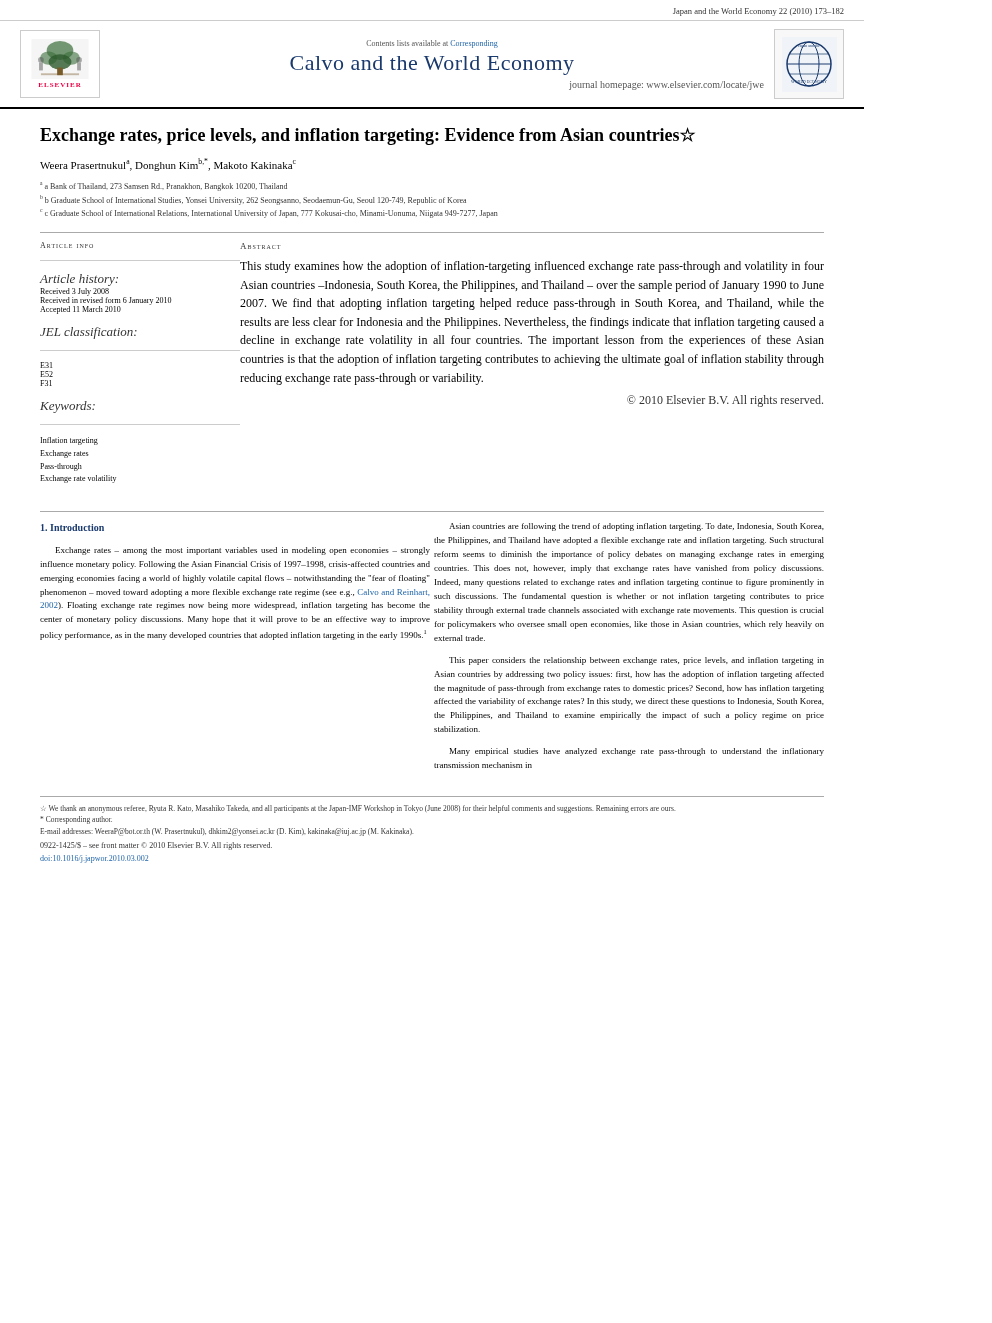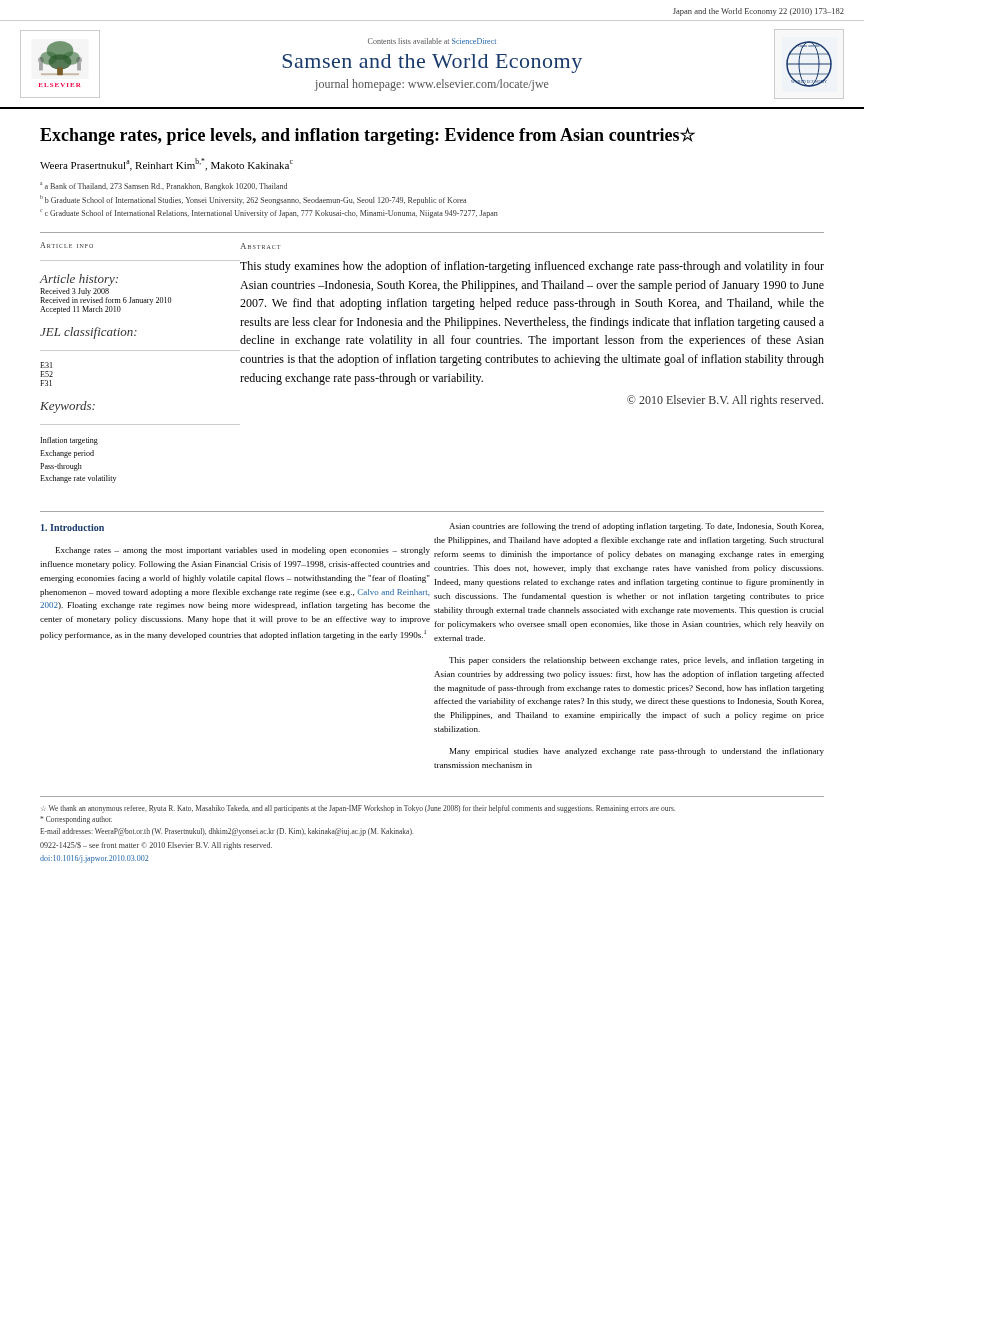--- a/index.html
+++ b/index.html
@@ -67,22 +67,23 @@
       text-decoration: none;
     }
     .journal-main-title {
       font-size: 22px;
       font-weight: normal;
       color: #1a3a6e;
       letter-spacing: 0.5px;
       margin-bottom: 3px;
     }
     .journal-homepage {
-      font-size: 12px;
+      font-size: 10px;
       color: #555;
+      text-align: right;
     }
     .journal-logo-right {
       width: 80px;
       flex-shrink: 0;
       display: flex;
       justify-content: flex-end;
     }
     .journal-logo-box {
       width: 70px;
       height: 70px;
@@ -269,23 +270,23 @@
           <circle cx="50" cy="22" r="3" fill="#555" opacity="0.5"></circle>
           <rect x="48" y="25" width="4" height="8" fill="#555" opacity="0.5"></rect>
         </svg>
         <div class="elsevier-text">ELSEVIER</div>
       </div>
     </div>
 
     <div class="journal-title-area">
       <div class="sciencedirect-line">
         <span>Contents lists available at</span>
-        <a class="sciencedirect-link">ScienceDirect</a>
-      </div>
-      <div class="journal-main-title">Samsen and the World Economy</div>
+        <a class="sciencedirect-link">Corresponding</a>
+      </div>
+      <div class="journal-main-title">Calvo and the World Economy</div>
       <div class="journal-homepage">journal homepage: www.elsevier.com/locate/jwe</div>
     </div>
 
     <div class="journal-logo-right">
       <div class="journal-logo-box">
         <svg width="55" height="55" viewBox="0 0 55 55" xmlns="http://www.w3.org/2000/svg">
           <rect width="55" height="55" fill="#f0f4f8"></rect>
 
           <circle cx="27" cy="27" r="22" fill="none" stroke="#1a3a6e" stroke-width="1.5"></circle>
           <ellipse cx="27" cy="27" rx="10" ry="22" fill="none" stroke="#1a3a6e" stroke-width="1"></ellipse>
@@ -299,21 +300,21 @@
       </div>
     </div>
   </div>
 
   <div class="main-content">
 
     <div class="article-title">Exchange rates, price levels, and inflation targeting: Evidence from Asian countries☆</div>
 
     <div class="authors">
       <span>Weera Prasertnukul</span><sup>a</sup>,
-      <span>Reinhart Kim</span><sup>b,*</sup>,
+      <span>Donghun Kim</span><sup>b,*</sup>,
       <span>Makoto Kakinaka</span><sup>c</sup>
     </div>
 
     <div class="affiliations">
       <span class="affiliation-line"><sup>a</sup> <span>a Bank of Thailand, 273 Samsen Rd., Pranakhon, Bangkok 10200, Thailand</span></span>
       <span class="affiliation-line"><sup>b</sup> <span>b Graduate School of International Studies, Yonsei University, 262 Seongsanno, Seodaemun-Gu, Seoul 120-749, Republic of Korea</span></span>
       <span class="affiliation-line"><sup>c</sup> <span>c Graduate School of International Relations, International University of Japan, 777 Kokusai-cho, Minami-Uonuma, Niigata 949-7277, Japan</span></span>
     </div>
 
     <hr class="h-rule">
@@ -336,21 +337,21 @@
           <div class="info-value">E31</div>
           <div class="info-value">E52</div>
           <div class="info-value">F31</div>
         </div>
 
         <div class="info-block">
           <div class="info-label">Keywords:</div>
           <hr class="section-divider">
           <div class="keyword-list">
             <div>Inflation targeting</div>
-            <div>Exchange period</div>
+            <div>Exchange rates</div>
             <div>Pass-through</div>
             <div>Exchange rate volatility</div>
           </div>
         </div>
       </div>
 
       <div class="col-right">
         <div class="abstract-title">Abstract</div>
         <div class="abstract-text">This study examines how the adoption of inflation-targeting influenced exchange rate pass-through and volatility in four Asian countries –Indonesia, South Korea, the Philippines, and Thailand – over the sample period of January 1990 to June 2007. We find that adopting inflation targeting helped reduce pass-through in South Korea, and Thailand, while the results are less clear for Indonesia and the Philippines. Nevertheless, the findings indicate that inflation targeting caused a decline in exchange rate volatility in all four countries. The important lesson from the experiences of these Asian countries is that the adoption of inflation targeting contributes to achieving the ultimate goal of inflation stability through reducing exchange rate pass-through or variability.</div>
         <div class="copyright-line">© 2010 Elsevier B.V. All rights reserved.</div>

